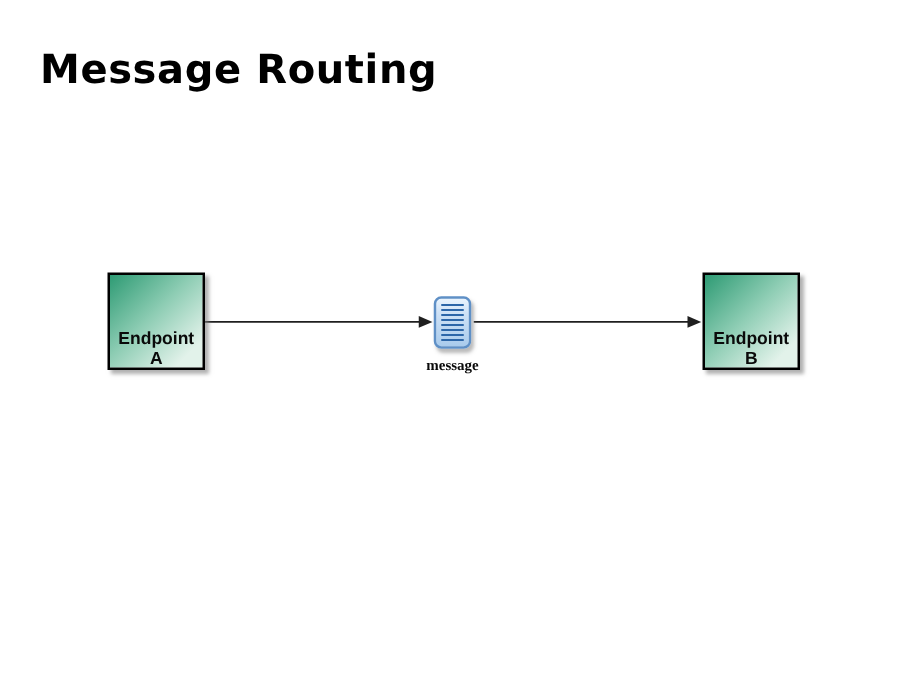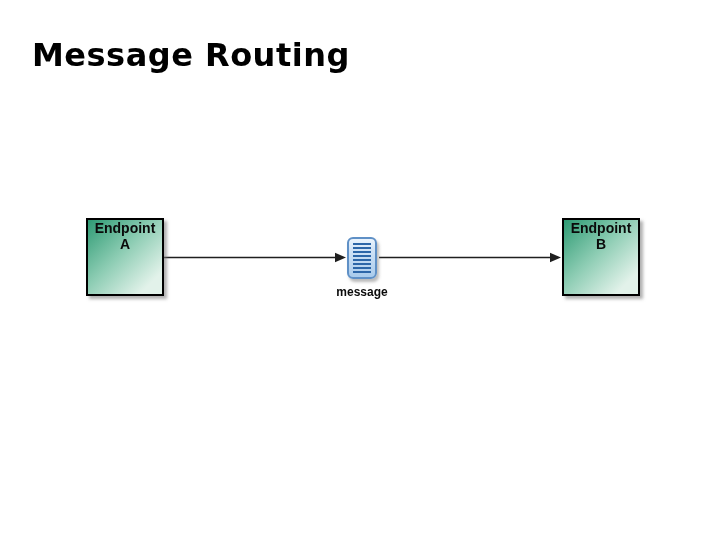--- a/index.html
+++ b/index.html
@@ -32,21 +32,21 @@
     top: 218px;
     width: 74px;
     height: 74px;
     border: 2px solid var(--node-border, #000);
     background: linear-gradient(135deg,
       var(--endpoint-gradient-start, #2e9b74) 0%,
       var(--endpoint-gradient-mid, #8ecdb4) 45%,
       var(--endpoint-gradient-end, #e2f2ea) 85%);
     box-shadow: 3px 3px 3px rgba(125,125,125,0.6);
     display: flex;
-    align-items: flex-start;
+    align-items: flex-end;
     justify-content: center;
   }
   .endpoint-node .node-label {
     font-size: 14px;
     font-weight: bold;
     line-height: 16px;
     color: var(--label-text, #0a0a0a);
     text-align: center;
     white-space: pre-line;
   }
@@ -90,20 +90,21 @@
   }
   .message-label {
     position: absolute;
     left: 312px;
     top: 285px;
     width: 100px;
     text-align: center;
     font-size: 12px;
     font-weight: bold;
     color: var(--label-text, #0a0a0a);
+    font-family: Liberation Serif, serif;
   }
 </style>
 </head>
 <body>
 
 <div class="slide">
 
   <h1 class="slide-title">Message Routing</h1>
 
   <div>

